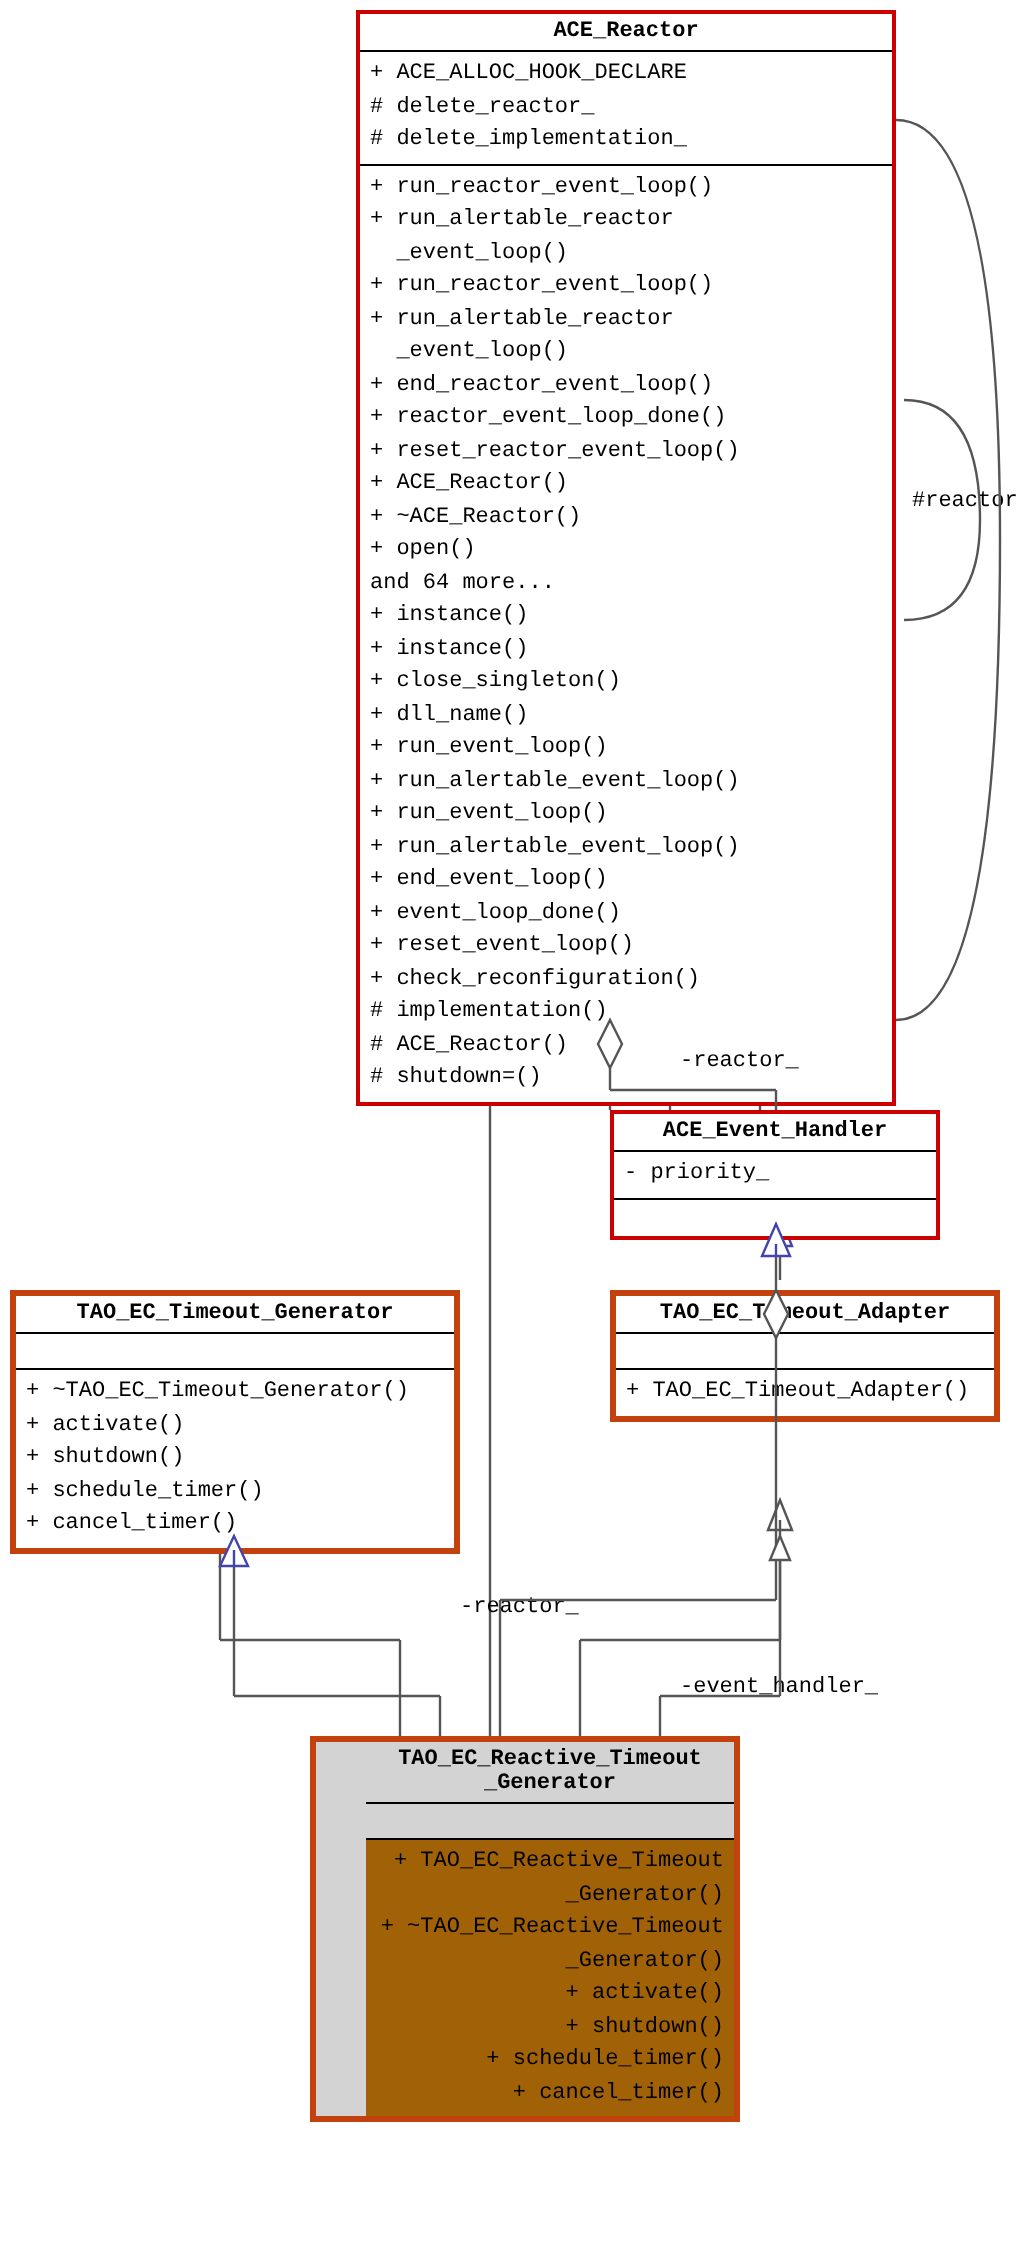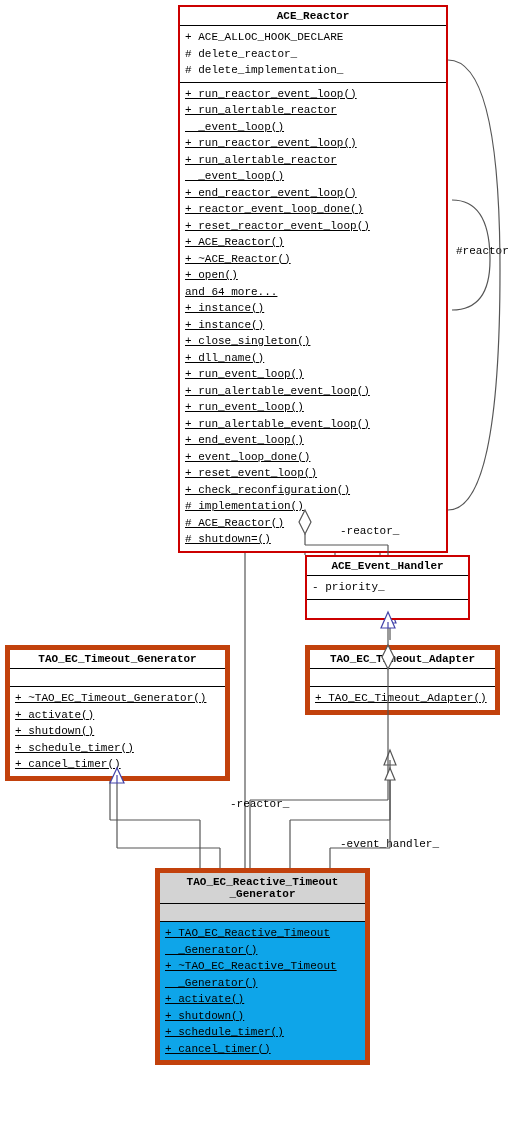--- a/index.html
+++ b/index.html
@@ -12,44 +12,44 @@
       position: relative;
       overflow-x: hidden;
     }
     .diagram-container {
       position: relative;
       width: 508px;
       height: 968px;
     }
     .uml-box {
       position: absolute;
-      border: 5px solid #c2410c;
+      border: 3px solid #c2410c;
       background: #fff;
     }
     .uml-box.red-border {
       border: 2px solid #cc0000;
     }
     .uml-box.gray-bg {
       background: #d3d3d3;
+      padding-left: 25px;
     }
     .box-title {
       text-align: center;
       padding: 3px 5px;
       border-bottom: 1px solid #000;
       font-weight: bold;
       background: #fff;
     }
     .box-section {
       padding: 3px 5px;
       border-bottom: 1px solid #000;
       line-height: 1.5;
     }
     .box-section:last-child {
       border-bottom: none;
-      text-decoration: underline;
     }
     .box-section.empty {
       height: 18px;
     }
     svg.connections {
       position: absolute;
       top: 0;
       left: 0;
       width: 508px;
       height: 1128px;
@@ -174,21 +174,21 @@
     </div>
   </div>
 
   <div class="label-text" style="left:230px; top:798px;">-reactor_</div>
 
   <div class="label-text" style="left:340px; top:838px;">-event_handler_</div>
 
   <div class="uml-box gray-bg" style="left:155px; top:868px; width:215px;">
     <div class="box-title" style="background:#d3d3d3;">TAO_EC_Reactive_Timeout<br>_Generator</div>
     <div class="box-section" style="background:#d3d3d3; height:18px;"></div>
-    <div class="box-section" style="background:#0ea5e9;">
+    <div class="box-section" style="background:#a16207;text-align:right;">
       <div>+ TAO_EC_Reactive_Timeout</div>
       <div>&nbsp;&nbsp;_Generator()</div>
       <div>+ ~TAO_EC_Reactive_Timeout</div>
       <div>&nbsp;&nbsp;_Generator()</div>
       <div>+ activate()</div>
       <div>+ shutdown()</div>
       <div>+ schedule_timer()</div>
       <div>+ cancel_timer()</div>
     </div>
   </div>

